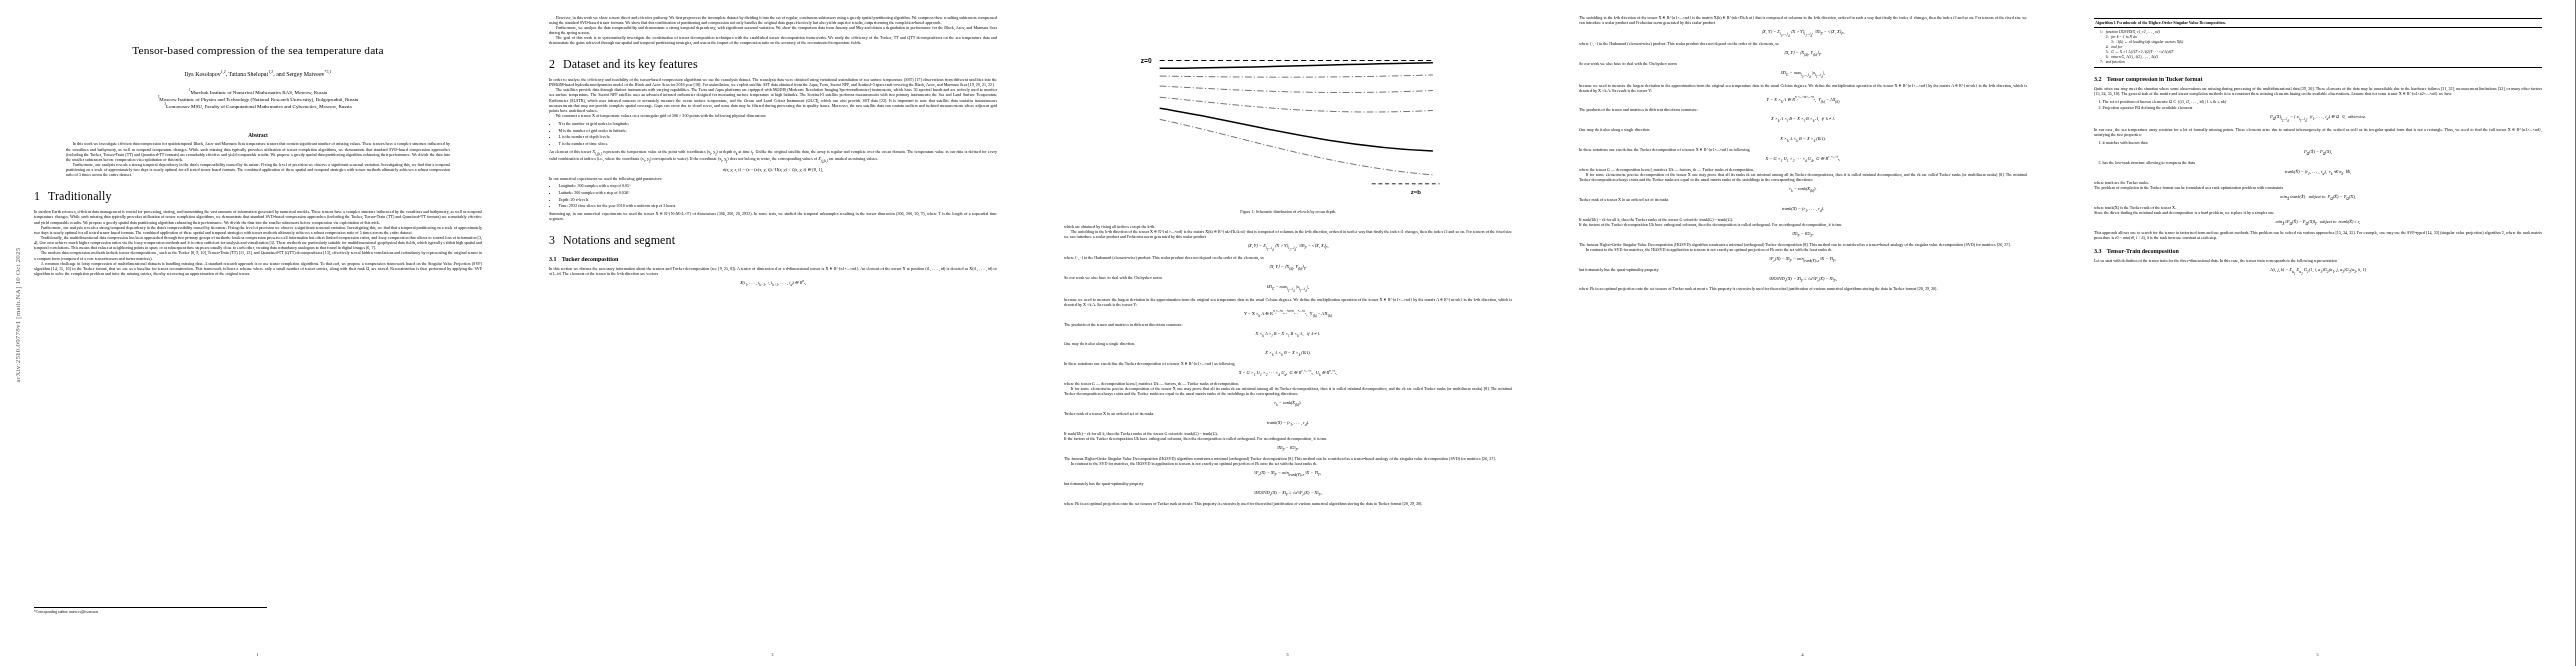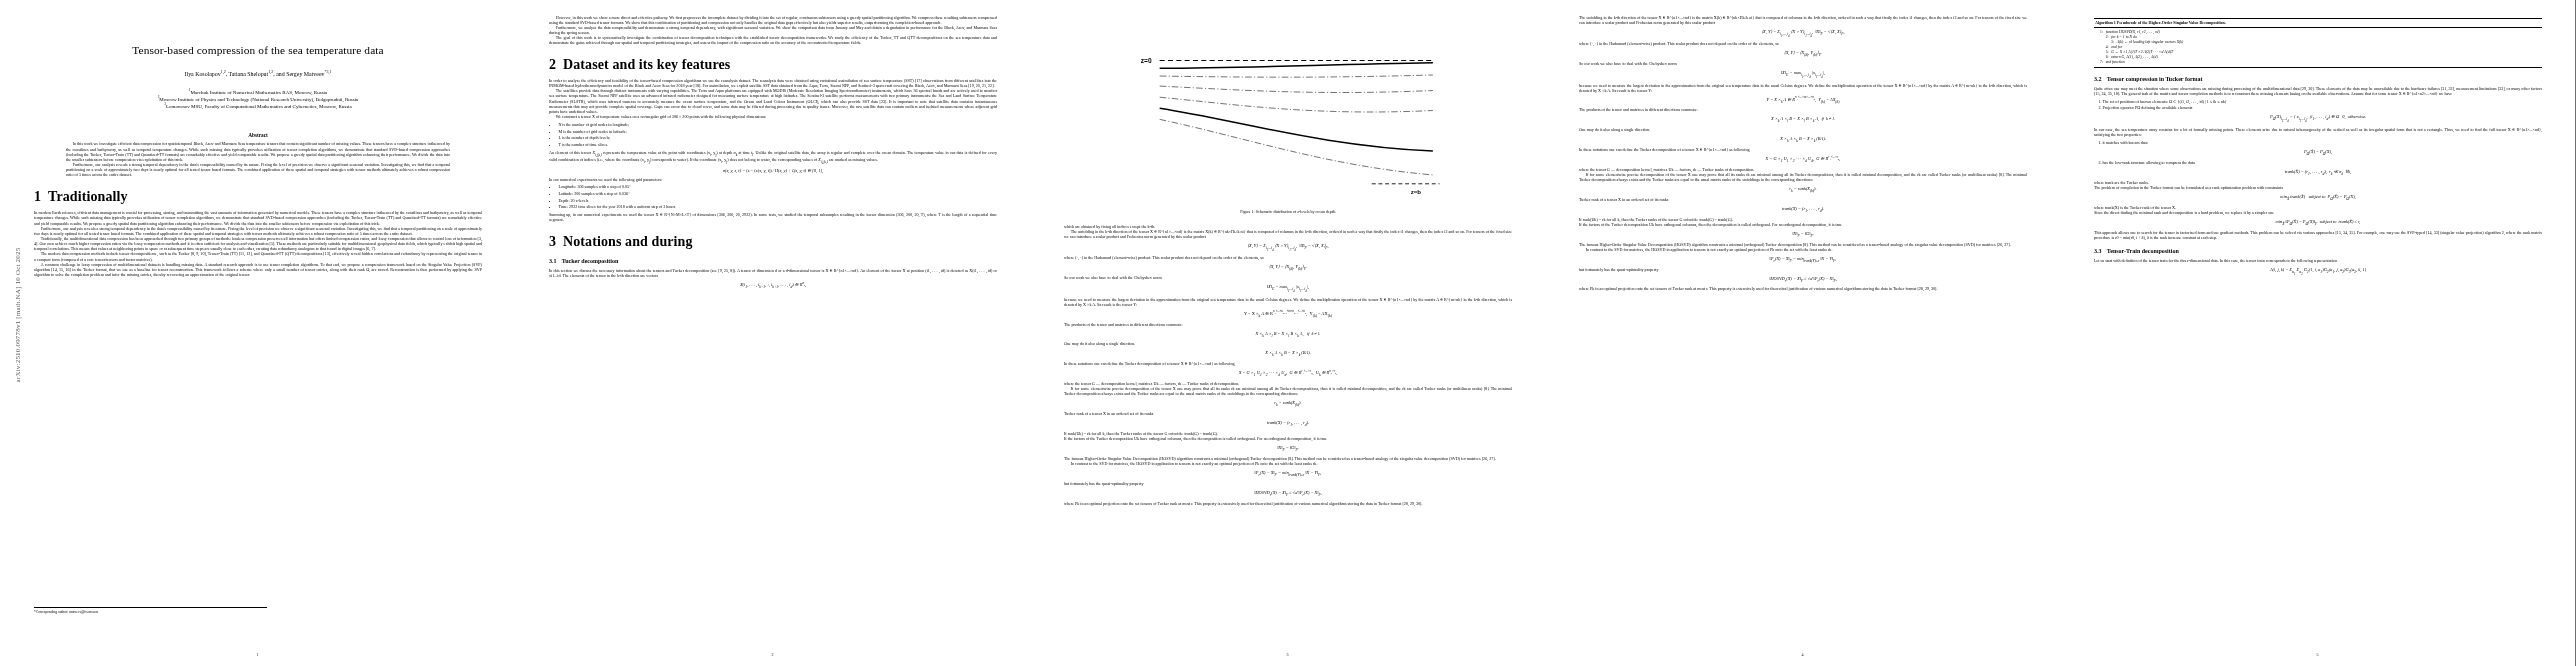--- a/index.html
+++ b/index.html
@@ -97,22 +97,22 @@
   .abs-body {
     margin: 0 32px;
     font-size: 4.1px;
     line-height: 1.265;
     text-align: justify;
   }
   .abs-body p { margin: 0; text-indent: 6.7px; }
 
   
   .h1 {
-    font-weight: bold;
-    font-size: 14px;
+    font-weight: normal;
+    font-size: 12px;
     margin: 11.7px 0 5px 0;
     letter-spacing: 0.1px;
   }
   .h1 .num { display: inline-block; min-width: 14px; }
   .h2 {
     font-weight: bold;
     font-size: 6px;
     margin: 8.3px 0 3.9px 0;
   }
   .h2 .num { display: inline-block; min-width: 12.8px; }
@@ -272,21 +272,21 @@
         <li>Latitude: 200 samples with a step of 0.036°</li>
         <li>Depth: 20 z-levels</li>
         <li>Time: 2922 time slices for the year 2018 with a uniform step of 3 hours</li>
       </ul>
 
       <div class="body">
         <p class="noindent">Summing up, in our numerical experiments we used the tensor X ∈ R^{N×M×L×T} of dimensions (306, 200, 20, 2922). In some tests, we studied the temporal subsamples resulting in the tensor dimension (306, 200, 20, T), where T is the length of a sequential time segment.</p>
       </div>
 
       <div class="h1">
-        <span class="num">3</span><span>Notations and during</span>
+        <span class="num">3</span><span>Notations and segment</span>
       </div>
 
       <div class="h2">
         <span class="num">3.1</span><span>Tucker decomposition</span>
       </div>
 
       <div class="body">
         <p class="noindent">In this section we discuss the necessary information about the tensors and Tucker decomposition (see [9, 25, 8]). A tensor of dimension d or a d-dimensional tensor is X ∈ R^{n1×...×nd}. An element of the tensor X at position (i1, . . . , id) is denoted as X(i1, . . . , id) or xi1...id. The elements of the tensor in the k-th direction are vectors</p>
       </div>
 

